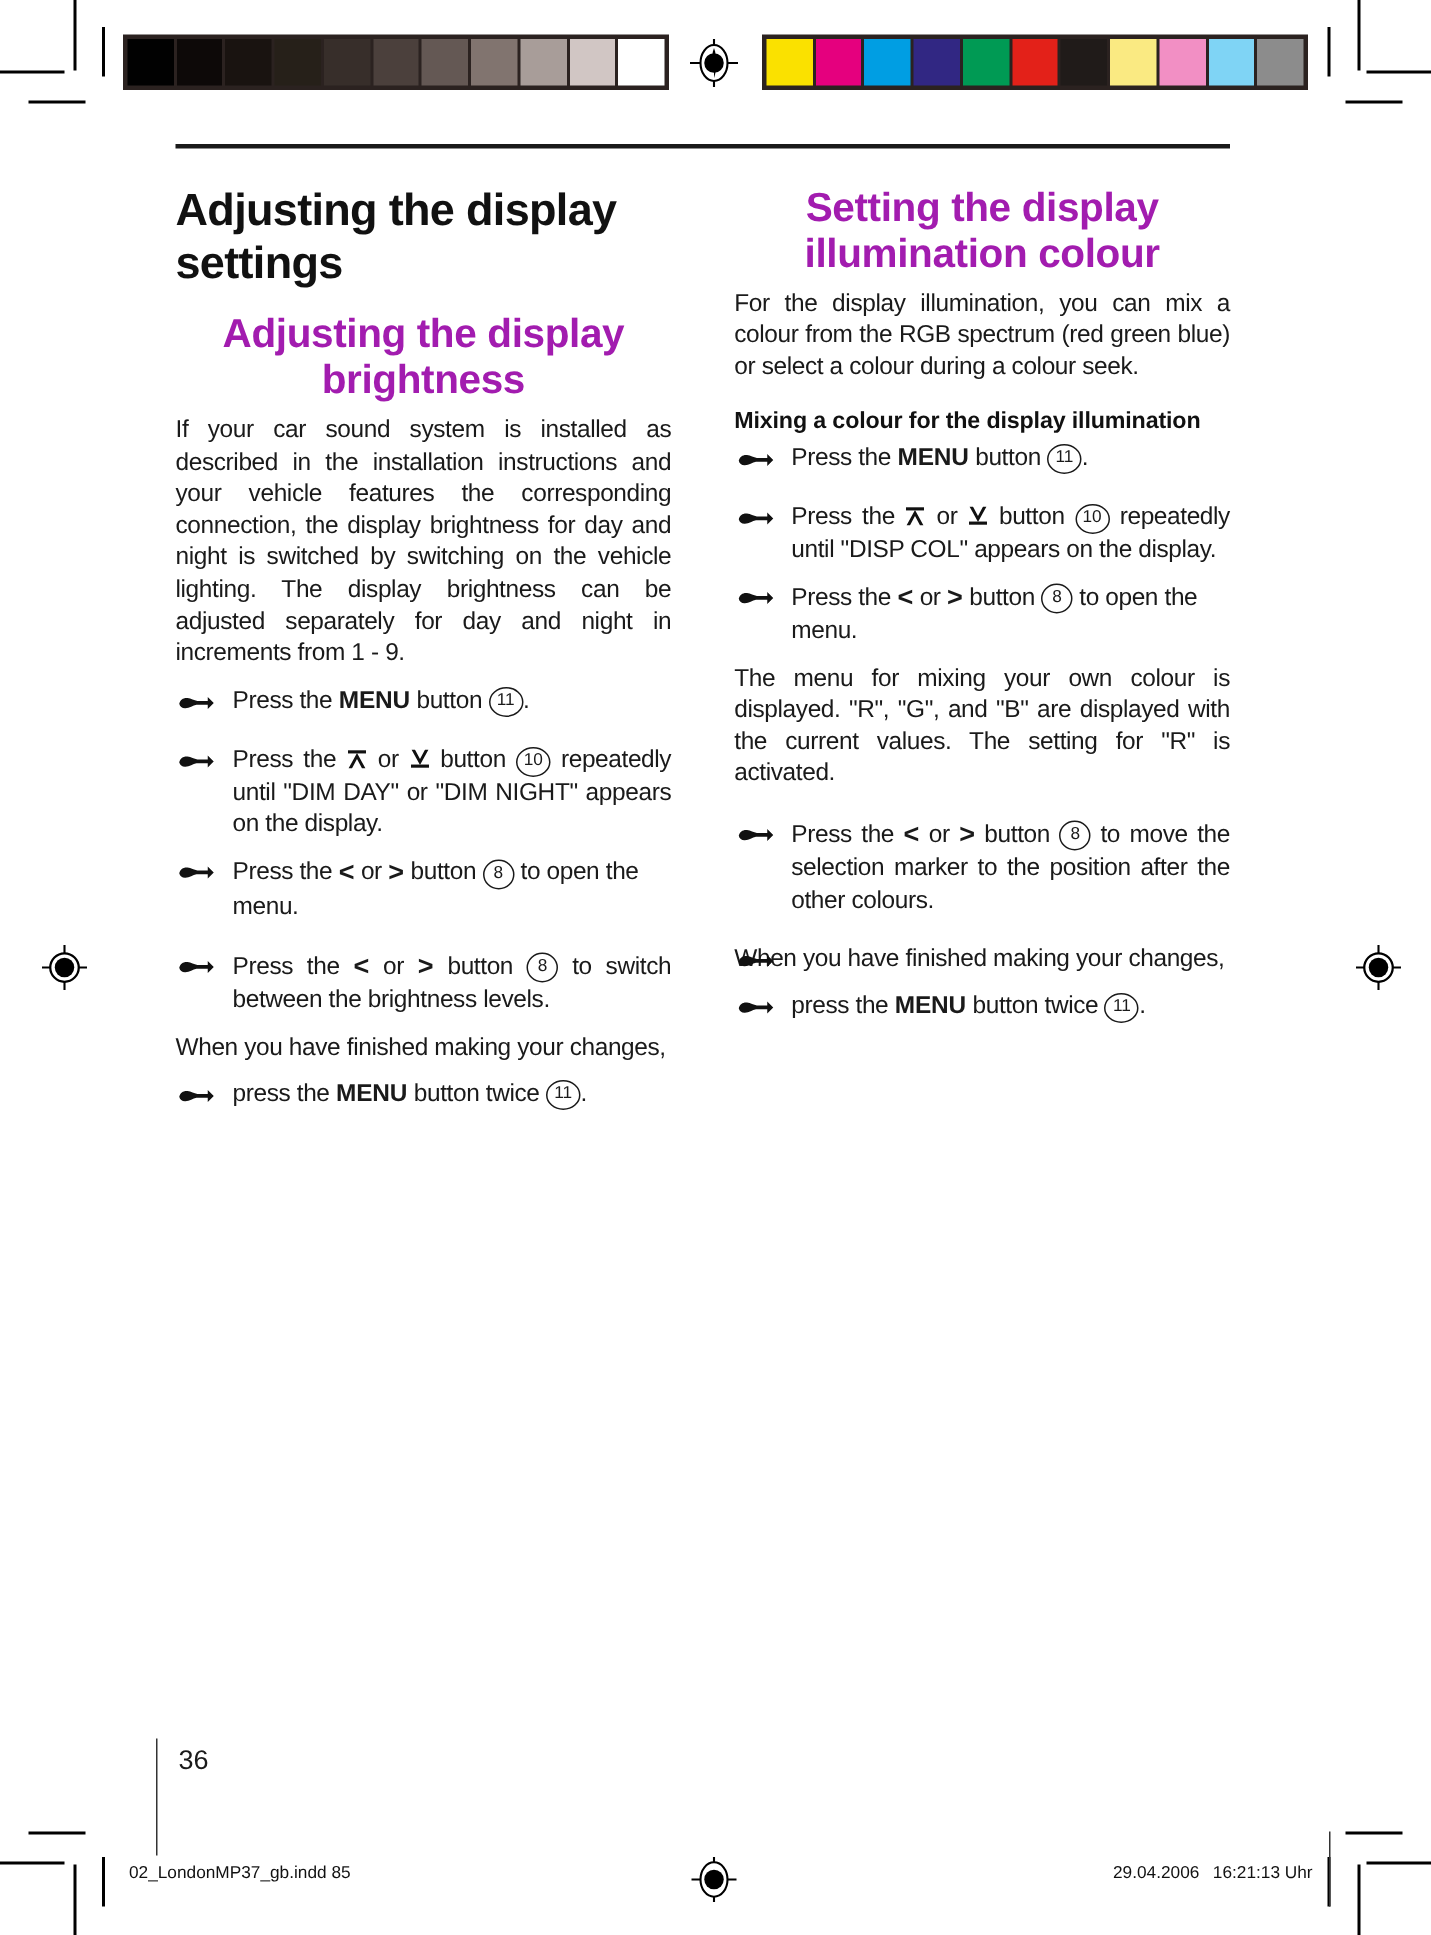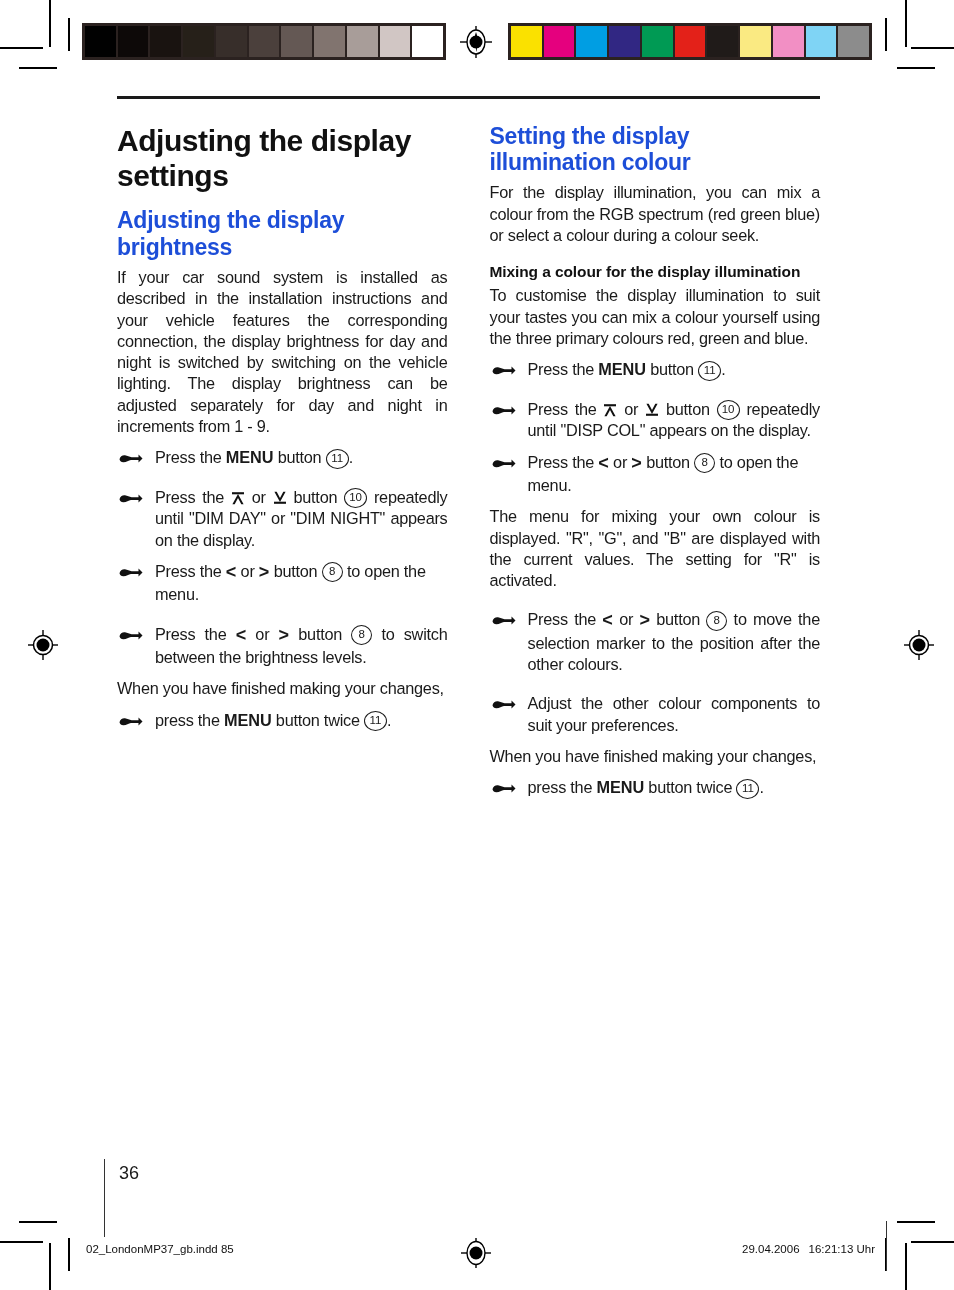--- a/index.html
+++ b/index.html
@@ -76,26 +76,27 @@
 
   h1.chapter-title {
     font-size: 30px;
     font-weight: bold;
     line-height: 1.18;
     letter-spacing: -0.45px;
     margin: 0 0 14px 0;
     color: #111;
   }
   h2.section-title {
-    font-size: 23px;
+    font-size: 27px;
     font-weight: bold;
     line-height: 1.15;
     letter-spacing: -0.25px;
     margin: 0 0 7px 0;
-    color: #1d4ed8;
+    color: #a21caf;
+    text-align: center;
   }
   h3.sub-title {
     font-size: 15.5px;
     font-weight: bold;
     line-height: 1.18;
     letter-spacing: -0.1px;
     margin: 17px 0 4px 0;
     color: #111;
   }
   p.body-text {
@@ -327,21 +328,20 @@
               </svg>
             </span>press the <b>MENU</b> button twice <span class="keynum wide">11</span>.</li>
         </ul>
     </div>
 
     <div class="col">
       <h2 class="section-title">Setting the display illumination colour</h2>
       <p class="body-text">For the display illumination, you can mix a colour from the RGB spectrum (red green blue) or select a colour during a colour seek.</p>
 
       <h3 class="sub-title">Mixing a colour for the display illumination</h3>
-      <p class="body-text">To customise the display illumination to suit your tastes you can mix a colour yourself using the three primary colours red, green and blue.</p>
 
       <ul class="steps">
           <li><span class="hand-icon">
               <svg viewBox="0 0 24 12" xmlns="http://www.w3.org/2000/svg">
                 <path d="M0.5 6.2 C1.2 3.4 3.3 2.0 6.0 2.3 C8.4 2.6 10.4 3.9 12.6 4.3 L19.5 4.3 L19.5 1.6 L23.5 5.6 L19.5 9.6 L19.5 6.9 L12.0 6.9 C9.6 7.4 7.4 9.0 4.6 9.2 C2.4 9.3 1.0 8.2 0.5 6.2 Z" fill="#111"></path>
               </svg>
             </span>Press the <b>MENU</b> button <span class="keynum wide">11</span>.</li>
           <li class="justify"><span class="hand-icon">
               <svg viewBox="0 0 24 12" xmlns="http://www.w3.org/2000/svg">
                 <path d="M0.5 6.2 C1.2 3.4 3.3 2.0 6.0 2.3 C8.4 2.6 10.4 3.9 12.6 4.3 L19.5 4.3 L19.5 1.6 L23.5 5.6 L19.5 9.6 L19.5 6.9 L12.0 6.9 C9.6 7.4 7.4 9.0 4.6 9.2 C2.4 9.3 1.0 8.2 0.5 6.2 Z" fill="#111"></path>
@@ -365,21 +365,21 @@
       <ul class="steps">
           <li class="justify"><span class="hand-icon">
               <svg viewBox="0 0 24 12" xmlns="http://www.w3.org/2000/svg">
                 <path d="M0.5 6.2 C1.2 3.4 3.3 2.0 6.0 2.3 C8.4 2.6 10.4 3.9 12.6 4.3 L19.5 4.3 L19.5 1.6 L23.5 5.6 L19.5 9.6 L19.5 6.9 L12.0 6.9 C9.6 7.4 7.4 9.0 4.6 9.2 C2.4 9.3 1.0 8.2 0.5 6.2 Z" fill="#111"></path>
               </svg>
             </span>Press the <span class="chev">&lt;</span> or <span class="chev">&gt;</span> button <span class="keynum">8</span> to move the selection marker to the position after the other colours.</li>
           <li class="justify"><span class="hand-icon">
               <svg viewBox="0 0 24 12" xmlns="http://www.w3.org/2000/svg">
                 <path d="M0.5 6.2 C1.2 3.4 3.3 2.0 6.0 2.3 C8.4 2.6 10.4 3.9 12.6 4.3 L19.5 4.3 L19.5 1.6 L23.5 5.6 L19.5 9.6 L19.5 6.9 L12.0 6.9 C9.6 7.4 7.4 9.0 4.6 9.2 C2.4 9.3 1.0 8.2 0.5 6.2 Z" fill="#111"></path>
               </svg>
-            </span><span>Adjust the other colour components to suit your preferences.</span></li>
+            </span></li>
         </ul>
 
       <p class="body-text">When you have finished making your changes,</p>
 
       <ul class="steps">
           <li><span class="hand-icon">
               <svg viewBox="0 0 24 12" xmlns="http://www.w3.org/2000/svg">
                 <path d="M0.5 6.2 C1.2 3.4 3.3 2.0 6.0 2.3 C8.4 2.6 10.4 3.9 12.6 4.3 L19.5 4.3 L19.5 1.6 L23.5 5.6 L19.5 9.6 L19.5 6.9 L12.0 6.9 C9.6 7.4 7.4 9.0 4.6 9.2 C2.4 9.3 1.0 8.2 0.5 6.2 Z" fill="#111"></path>
               </svg>
             </span>press the <b>MENU</b> button twice <span class="keynum wide">11</span>.</li>

